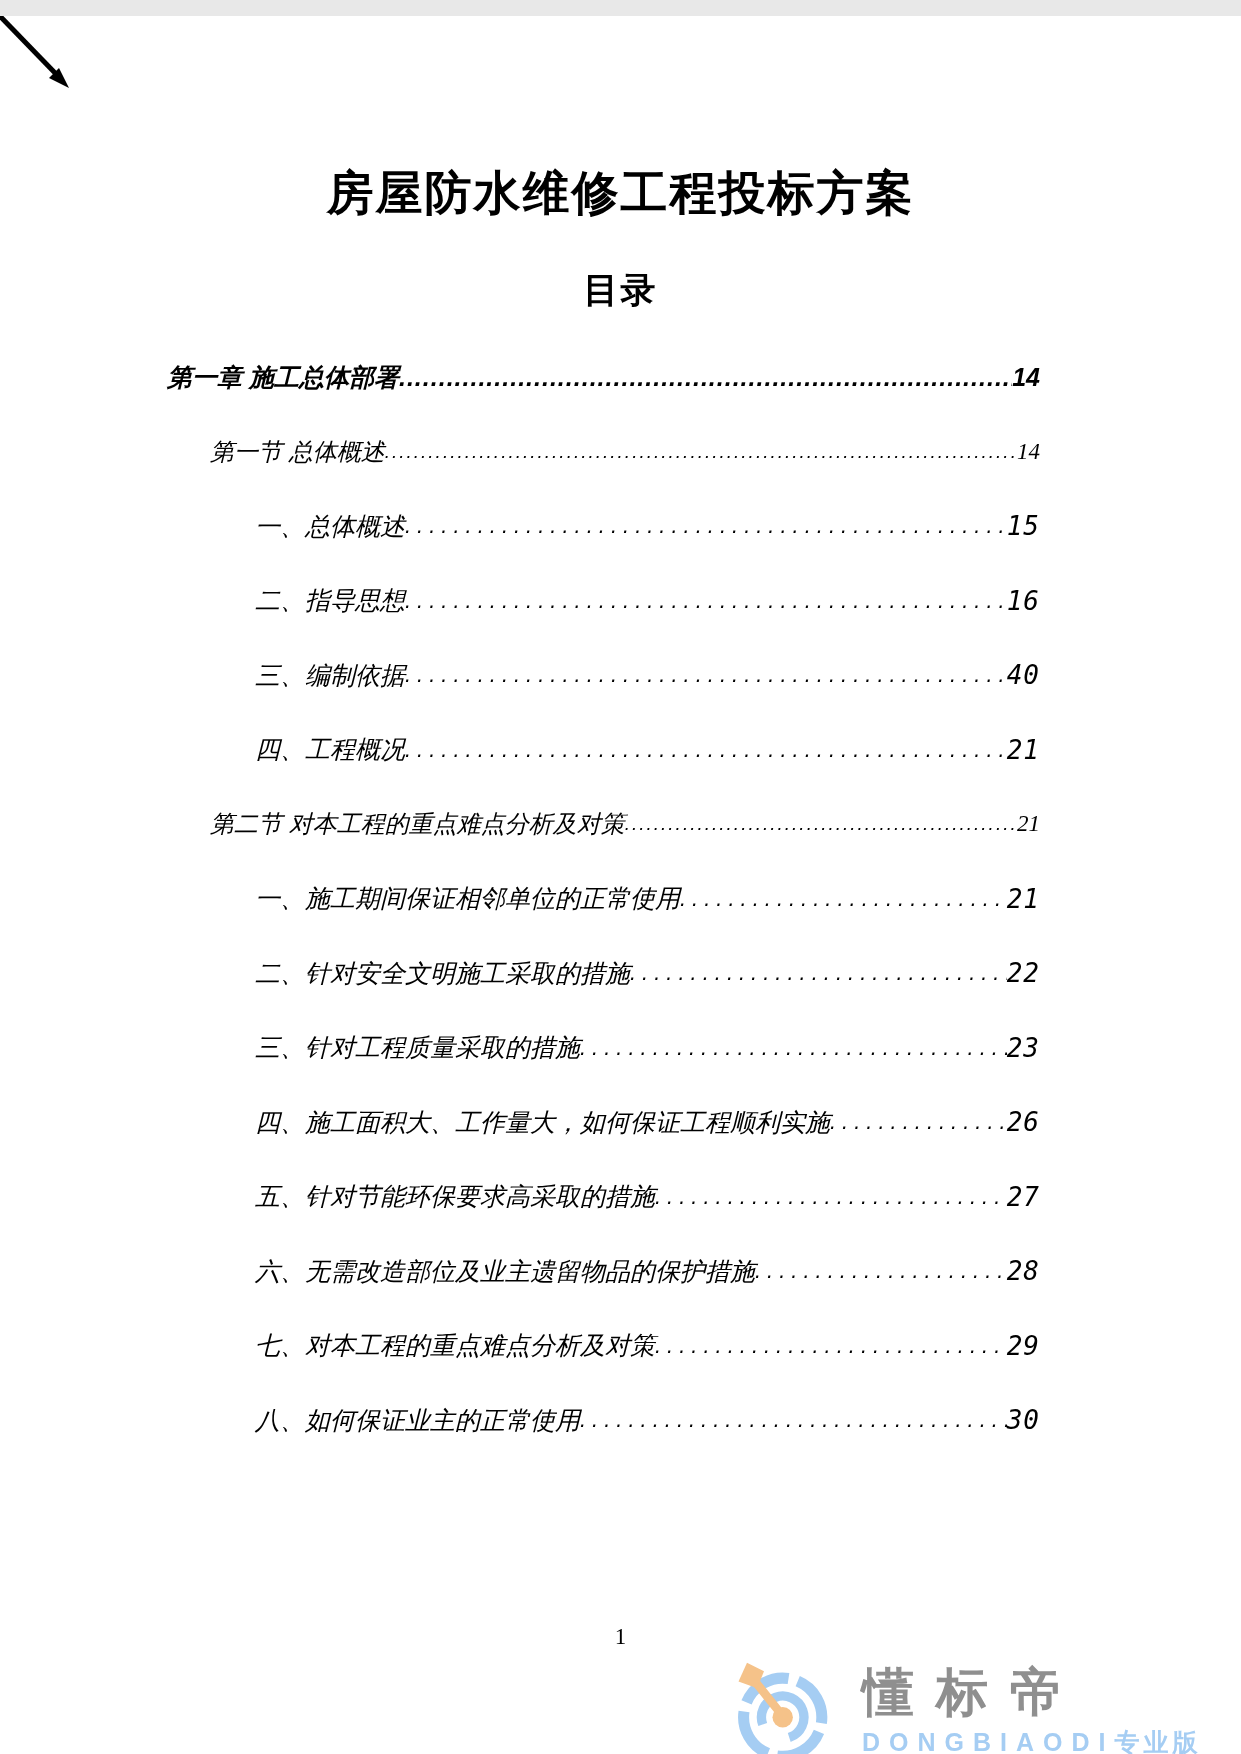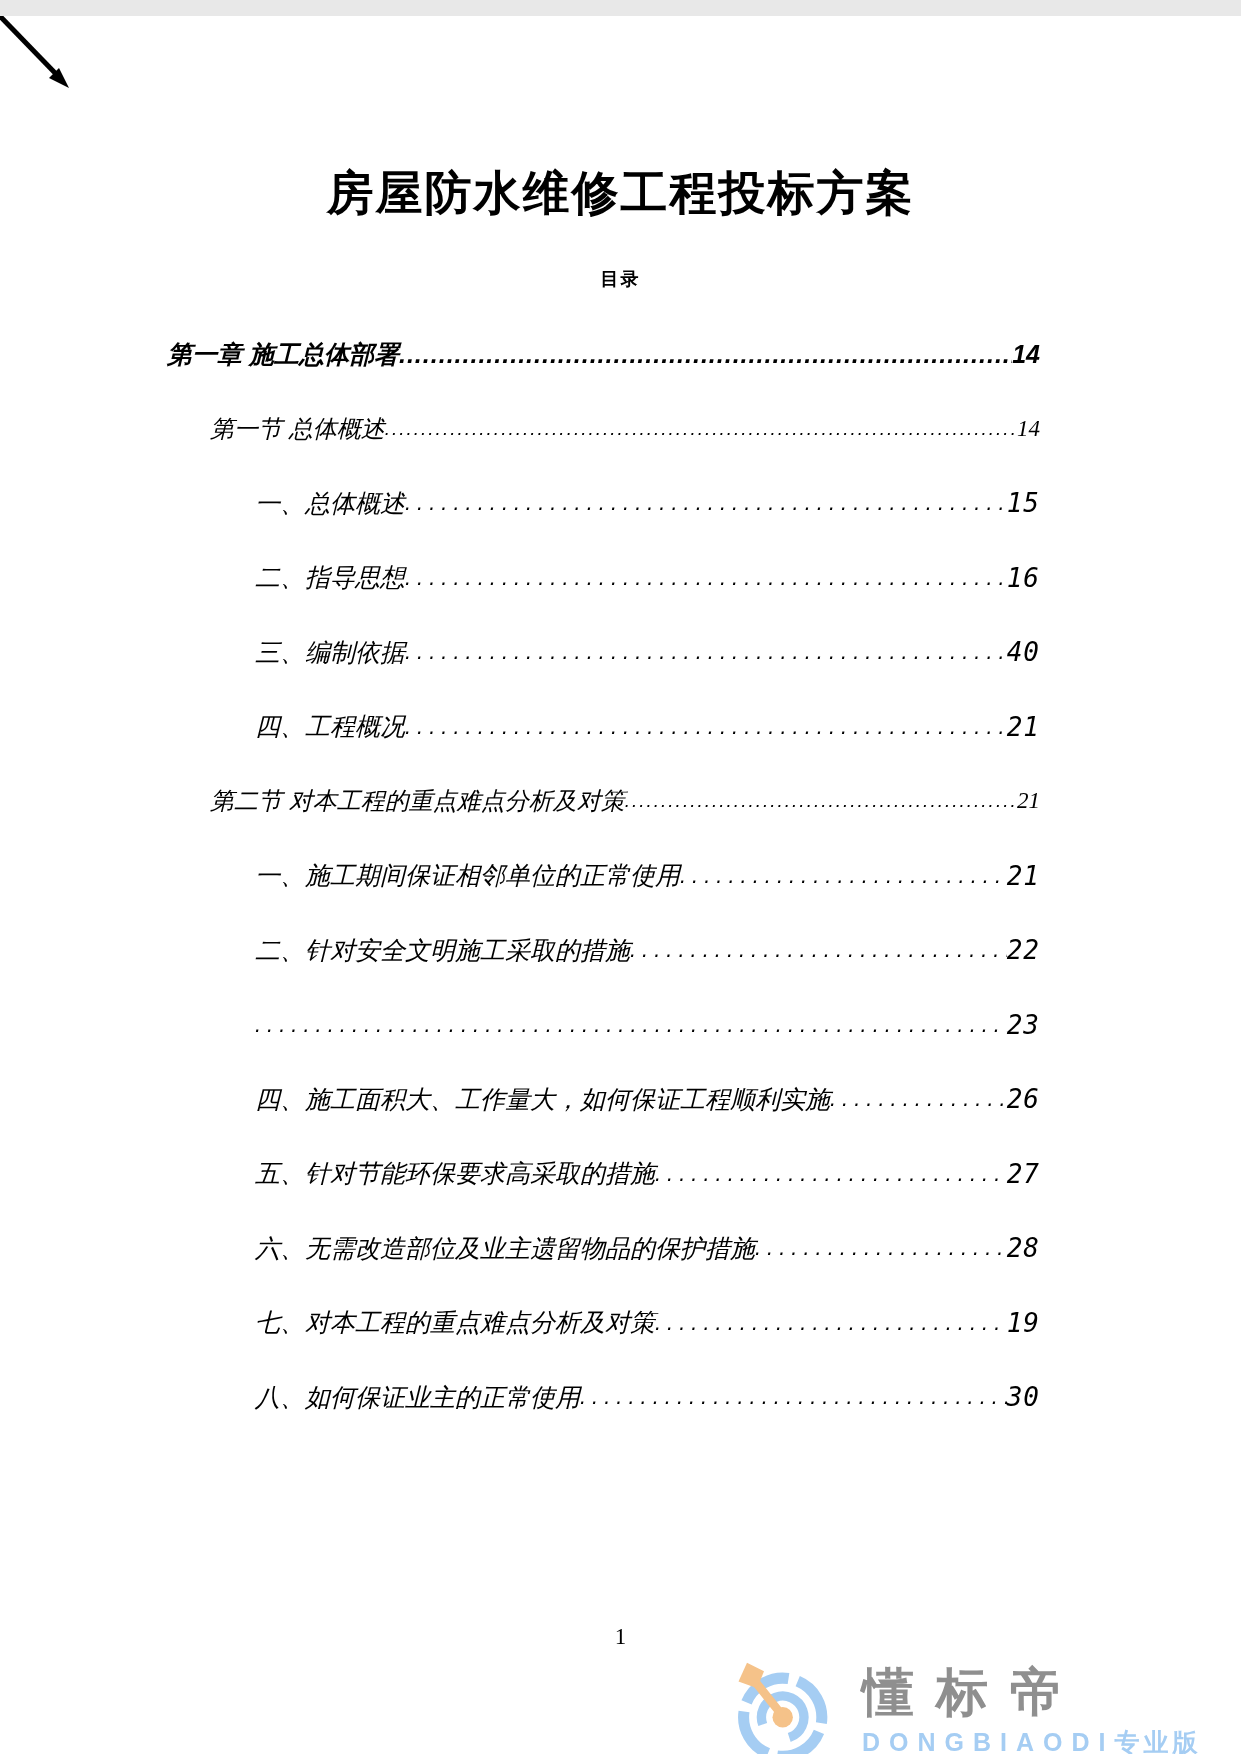--- a/index.html
+++ b/index.html
@@ -19,21 +19,21 @@
     padding-top:148px;
     text-align:center;
     font-size:47px;
     font-weight:bold;
     letter-spacing:2px;
     line-height:1.25;
   }
   .toc-heading{
     margin-top:44px;
     text-align:center;
-    font-size:18px;
+    font-size:35px;
     font-weight:bold;
     letter-spacing:2px;
   }
 
   .toc{
     margin-left:167px;
     width:873px;
     margin-top:26px;
     font-style:italic;
   }
@@ -152,20 +152,21 @@
         <span class="toc-label">一、施工期间保证相邻单位的正常使用</span>
         <span class="toc-dots">............................................................................................................................................................................................................................................................................................................</span>
         <span class="toc-page">21</span>
       </div>
       <div class="toc-row item">
         <span class="toc-label">二、针对安全文明施工采取的措施</span>
         <span class="toc-dots">............................................................................................................................................................................................................................................................................................................</span>
         <span class="toc-page">22</span>
       </div>
       <div class="toc-row item">
+        <span class="toc-label">三、针对工程质量采取的措施</span>
         <span class="toc-dots">............................................................................................................................................................................................................................................................................................................</span>
         <span class="toc-page">23</span>
       </div>
       <div class="toc-row item">
         <span class="toc-label">四、施工面积大、工作量大，如何保证工程顺利实施</span>
         <span class="toc-dots">............................................................................................................................................................................................................................................................................................................</span>
         <span class="toc-page">26</span>
       </div>
       <div class="toc-row item">
         <span class="toc-label">五、针对节能环保要求高采取的措施</span>
@@ -173,21 +174,21 @@
         <span class="toc-page">27</span>
       </div>
       <div class="toc-row item">
         <span class="toc-label">六、无需改造部位及业主遗留物品的保护措施</span>
         <span class="toc-dots">............................................................................................................................................................................................................................................................................................................</span>
         <span class="toc-page">28</span>
       </div>
       <div class="toc-row item">
         <span class="toc-label">七、对本工程的重点难点分析及对策</span>
         <span class="toc-dots">............................................................................................................................................................................................................................................................................................................</span>
-        <span class="toc-page">19</span>
+        <span class="toc-page">29</span>
       </div>
       <div class="toc-row item">
         <span class="toc-label">八、如何保证业主的正常使用</span>
         <span class="toc-dots">............................................................................................................................................................................................................................................................................................................</span>
         <span class="toc-page">30</span>
       </div>
     </div>
 
   <div class="page-number">1</div>
 

